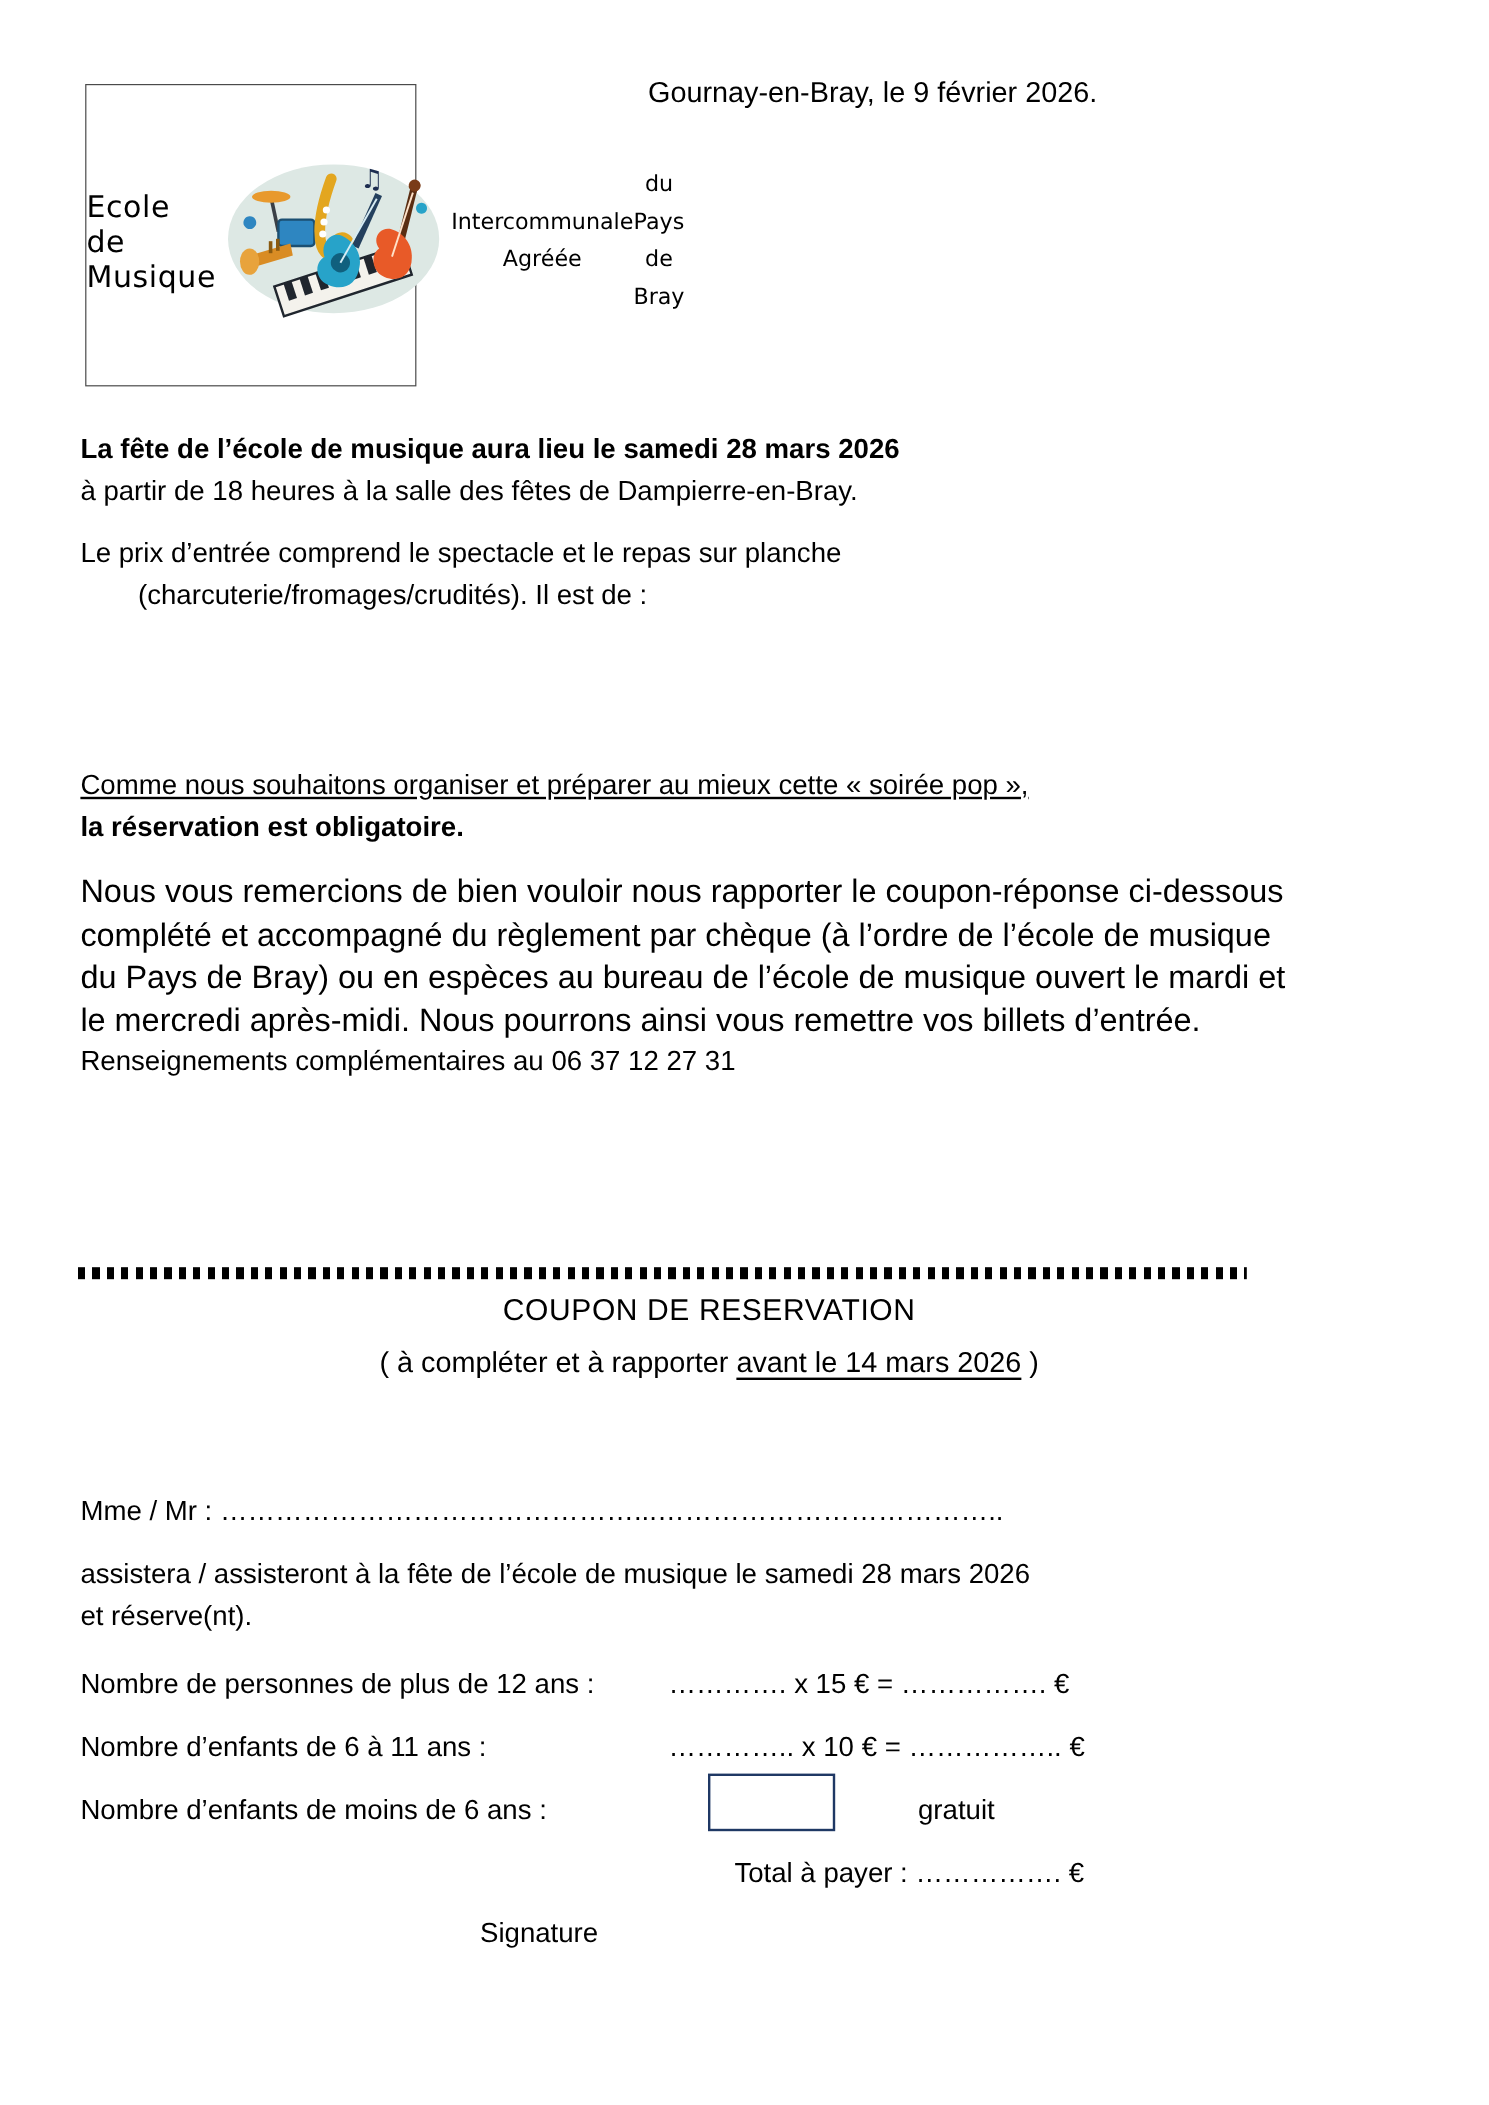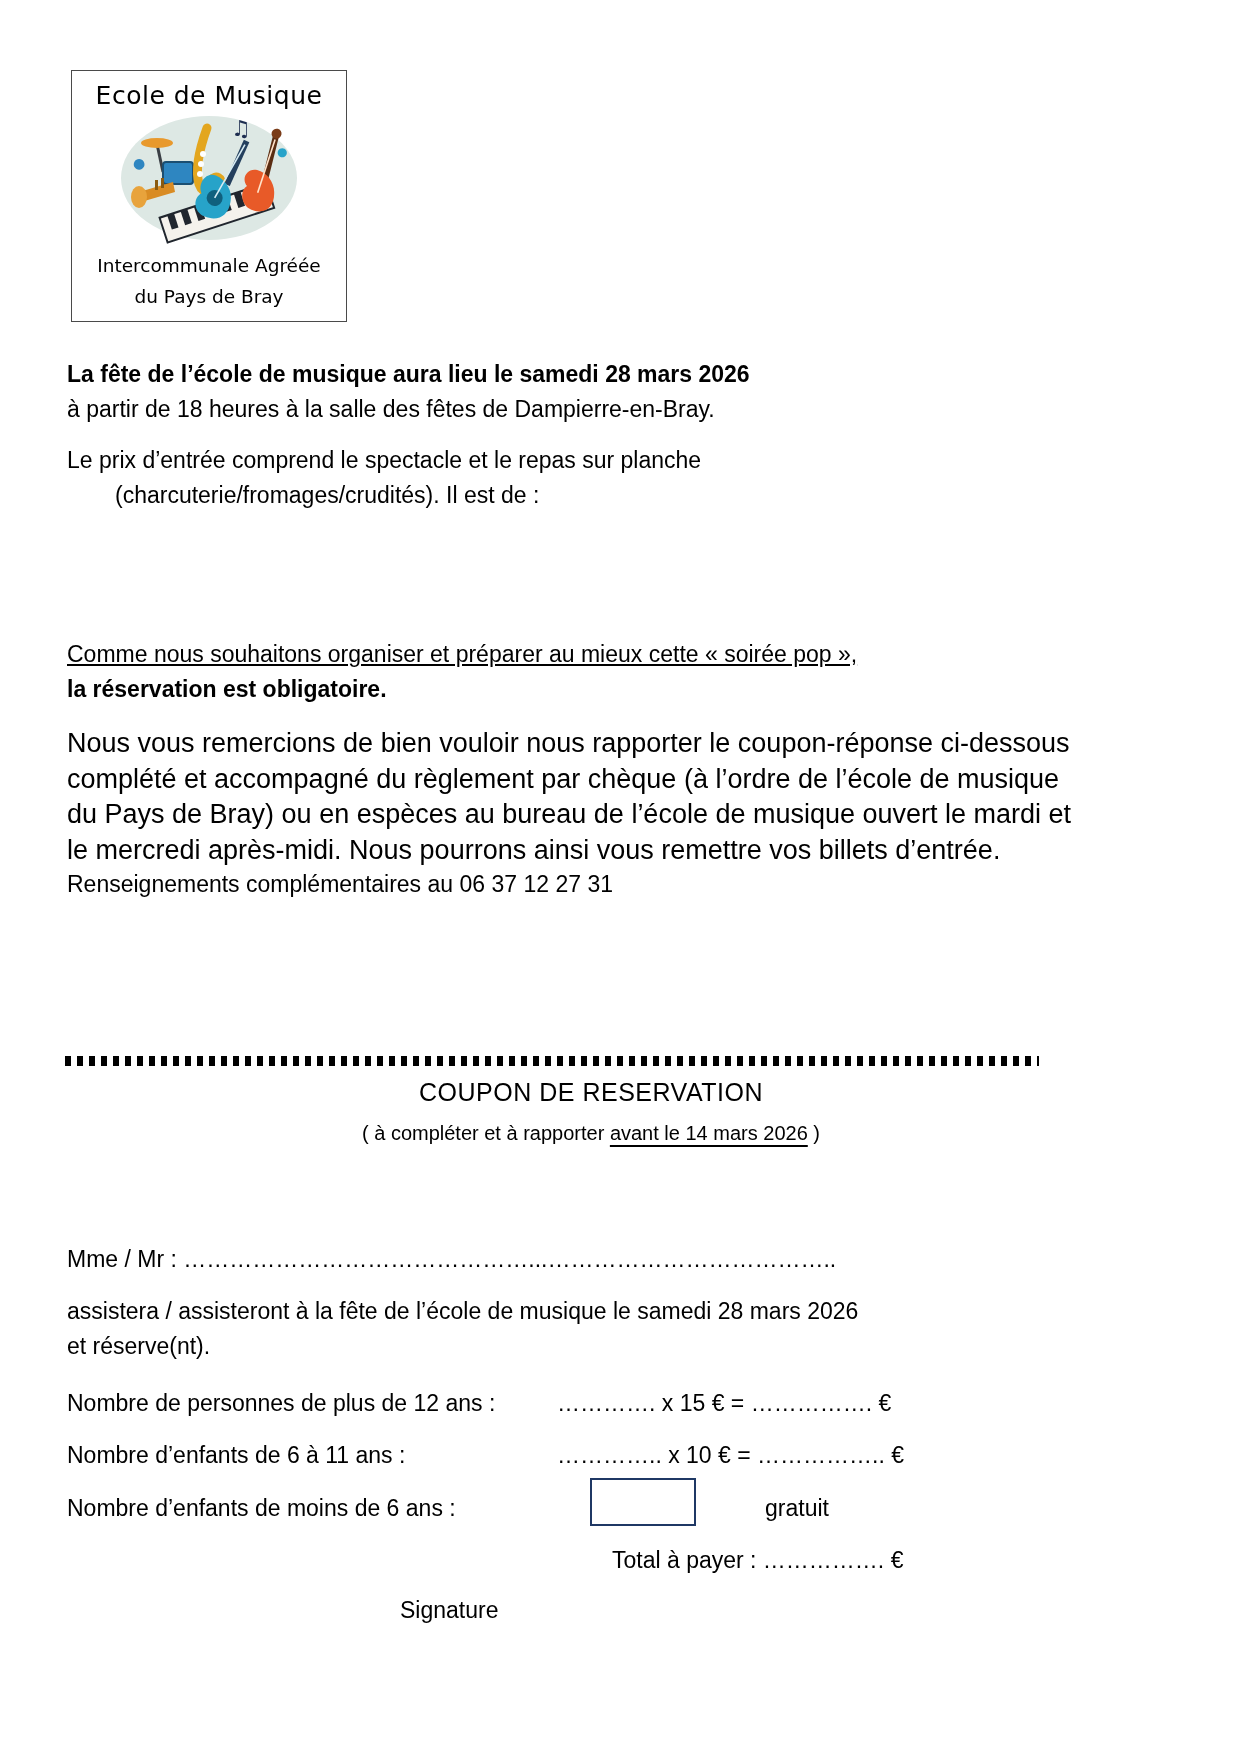--- a/index.html
+++ b/index.html
@@ -11,39 +11,39 @@
     color:#000000;
     overflow:hidden;
   }
   .abs{position:absolute;white-space:nowrap;}
   .t{font-size:23px;line-height:1.2;}
   .bold{font-weight:700;}
   
   .logo-box{
     position:absolute;left:71px;top:70px;width:276px;height:252px;
     border:1px solid #4a4a4a;background:#ffffff;
-    display:flex;flex-direction:column;align-items:center;justify-content:flex-start;
+    display:flex;align-items:center;justify-content:flex-start;
     box-sizing:border-box;padding-top:10px;
   }
   .logo-title{font-size:25px;letter-spacing:.5px;font-family:"DejaVu Sans",sans-serif;}
   .logo-sub{font-size:18.5px;line-height:1.7;text-align:center;font-family:"DejaVu Sans",sans-serif;}
   
   .date-line{left:540px;top:64px;font-size:24px;}
   
   .bullets{position:absolute;left:100px;top:524px;margin:0;padding-left:36px;}
   .bullets li{font-size:23px;line-height:31px;padding-left:2px;}
   
   .dotted-sep{
     position:absolute;left:65px;top:1056px;width:974px;height:10px;
     background:repeating-linear-gradient(90deg,#000 0 6px,transparent 6px 12px);
   }
   
   .centered{left:12px;width:1132px;text-align:center;margin-left:13px;}
   .coupon-title{top:1078px;font-size:25px;letter-spacing:.5px;}
-  .coupon-sub{top:1122px;font-size:20px;}
+  .coupon-sub{top:1122px;font-size:24px;}
   .u{text-decoration:underline;text-underline-offset:5px;}
   .count-box{
     position:absolute;left:590px;top:1478px;width:106px;height:48px;
     border:2px solid #1f3864;background:#ffffff;box-sizing:border-box;
   }
 </style>
 </head>
 <body>
 
 <div class="page">
@@ -98,20 +98,21 @@
 
         <text x="120" y="26" font-size="22" fill="#1d2d50" font-family="DejaVu Sans, sans-serif">♫</text>
         <text x="22" y="58" font-size="14" fill="#2e86c1" font-family="DejaVu Sans, sans-serif">●</text>
         <text x="166" y="46" font-size="12" fill="#27a3c9" font-family="DejaVu Sans, sans-serif">●</text>
       </svg>
     </span>
     <div class="logo-sub">Intercommunale Agréée</div>
     <div class="logo-sub">du Pays de Bray</div>
   </div>
 
+  <div class="abs date-line">Gournay-en-Bray, le 9 février 2026.</div>
 
   <div class="abs t bold" style="left:67px;top:361px;">La fête de l’école de musique aura lieu le samedi 28 mars 2026</div>
   <div class="abs t" style="left:67px;top:396px;">à partir de 18 heures à la salle des fêtes de Dampierre-en-Bray.</div>
 
   <div class="abs t" style="left:67px;top:447px;">Le prix d’entrée comprend le spectacle et le repas sur planche</div>
   <div class="abs t" style="left:67px;top:482px;margin-left:48px;">(charcuterie/fromages/crudités). Il est de :</div>
 
 
   <div class="abs t" style="left:67px;top:641px;text-decoration:underline;">Comme nous souhaitons organiser et préparer au mieux cette « soirée pop »,</div>
   <div class="abs t bold" style="left:67px;top:676px;">la réservation est obligatoire.</div>

